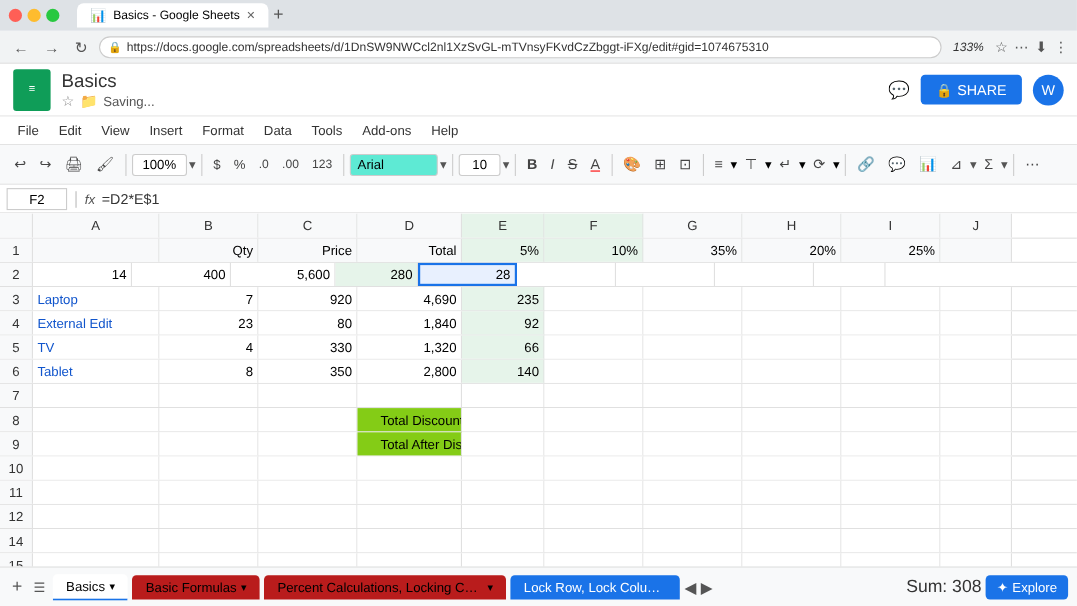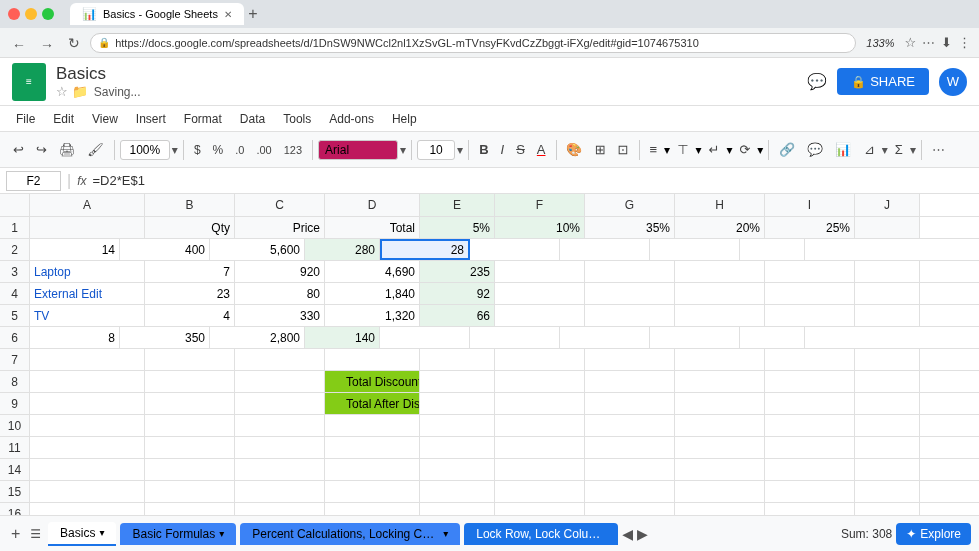--- a/index.html
+++ b/index.html
@@ -260,26 +260,26 @@
       left: 0;
       right: 0;
     }
     .sheet-tab-btn { background: none; border: none; cursor: pointer; font-size: 16px; color: #555; padding: 3px; }
     .sheet-tab {
       padding: 4px 12px;
       border: none;
       border-radius: 4px 4px 0 0;
       font-size: 12px;
       cursor: pointer;
-      background: #3b82f6;
+      background: #b91c1c;
       display: flex; align-items: center; gap: 4px;
     }
     .sheet-tab.active { background: #fff; border-bottom: 2px solid #1a73e8; }
     .sheet-arrow { background: none; border: none; cursor: pointer; font-size: 14px; color: #555; }
-    .sum-display { font-size: 12px; color: #333; margin-left: auto; }
+    .sum-display { font-size: 16px; color: #333; margin-left: auto; }
     .explore-btn { background: #1a73e8; color: white; border: none; border-radius: 4px; padding: 4px 10px; font-size: 12px; cursor: pointer; display: flex; align-items: center; gap: 4px; }
   </style>
 </head>
 <body>
 
 <div id="titlebar">
   <div class="traffic-lights">
     <div class="tl tl-close"></div>
     <div class="tl tl-min"></div>
     <div class="tl tl-max"></div>
@@ -354,21 +354,21 @@
   <div class="toolbar-divider"></div>
   <div class="zoom-control">100%</div>
   <span style="font-size:12px; color:#555;">▾</span>
   <div class="toolbar-divider"></div>
   <button class="toolbar-btn" style="font-size:12px;">$</button>
   <button class="toolbar-btn" style="font-size:12px;">%</button>
   <button class="toolbar-btn" style="font-size:11px;">.0</button>
   <button class="toolbar-btn" style="font-size:11px;">.00</button>
   <button class="toolbar-btn" style="font-size:11px;">123</button>
   <div class="toolbar-divider"></div>
-  <div class="font-selector" style="border:1px solid #ccc; border-radius:3px; padding:2px 6px; font-size:12px; background:#be185d;">Arial</div>
+  <div class="font-selector" style="border:1px solid #ccc; border-radius:3px; padding:2px 6px; font-size:12px; background:#5eead4;">Arial</div>
   <span style="font-size:12px; color:#555;">▾</span>
   <div class="toolbar-divider"></div>
   <div class="size-selector" style="border:1px solid #ccc; border-radius:3px; padding:2px 4px; font-size:12px; background:white; width:38px; text-align:center;">10</div>
   <span style="font-size:12px; color:#555;">▾</span>
   <div class="toolbar-divider"></div>
   <button class="toolbar-btn bold-btn">B</button>
   <button class="toolbar-btn italic-btn">I</button>
   <button class="toolbar-btn strike-btn">S</button>
   <button class="toolbar-btn" style="text-decoration: underline; text-decoration-color: red;">A</button>
   <div class="toolbar-divider"></div>
@@ -483,20 +483,21 @@
     <div class="cell w-e right light-green-bg">66</div>
     <div class="cell w-f right"></div>
     <div class="cell w-g right"></div>
     <div class="cell w-h right"></div>
     <div class="cell w-i right"></div>
     <div class="cell w-j"></div>
   </div>
 
   <div class="grid-row">
     <div class="row-num">6</div>
+    <div class="cell w-a blue-text">Tablet</div>
     <div class="cell w-b right">8</div>
     <div class="cell w-c right">350</div>
     <div class="cell w-d right">2,800</div>
     <div class="cell w-e right light-green-bg">140</div>
     <div class="cell w-f right"></div>
     <div class="cell w-g right"></div>
     <div class="cell w-h right"></div>
     <div class="cell w-i right"></div>
     <div class="cell w-j"></div>
   </div>
@@ -555,20 +556,33 @@
       <div class="cell w-d"></div>
       <div class="cell w-e"></div>
       <div class="cell w-f"></div>
       <div class="cell w-g"></div>
       <div class="cell w-h"></div>
       <div class="cell w-i"></div>
       <div class="cell w-j"></div>
   </div>
   <div class="grid-row">
     <div class="row-num">11</div>
+    <div class="cell w-a"></div>
+      <div class="cell w-b"></div>
+      <div class="cell w-c"></div>
+      <div class="cell w-d"></div>
+      <div class="cell w-e"></div>
+      <div class="cell w-f"></div>
+      <div class="cell w-g"></div>
+      <div class="cell w-h"></div>
+      <div class="cell w-i"></div>
+      <div class="cell w-j"></div>
+  </div>
+  <div class="grid-row">
+    <div class="row-num">12</div>
     <div class="cell w-a"></div>
       <div class="cell w-b"></div>
       <div class="cell w-c"></div>
       <div class="cell w-d"></div>
       <div class="cell w-e"></div>
       <div class="cell w-f"></div>
       <div class="cell w-g"></div>
       <div class="cell w-h"></div>
       <div class="cell w-i"></div>
       <div class="cell w-j"></div>

